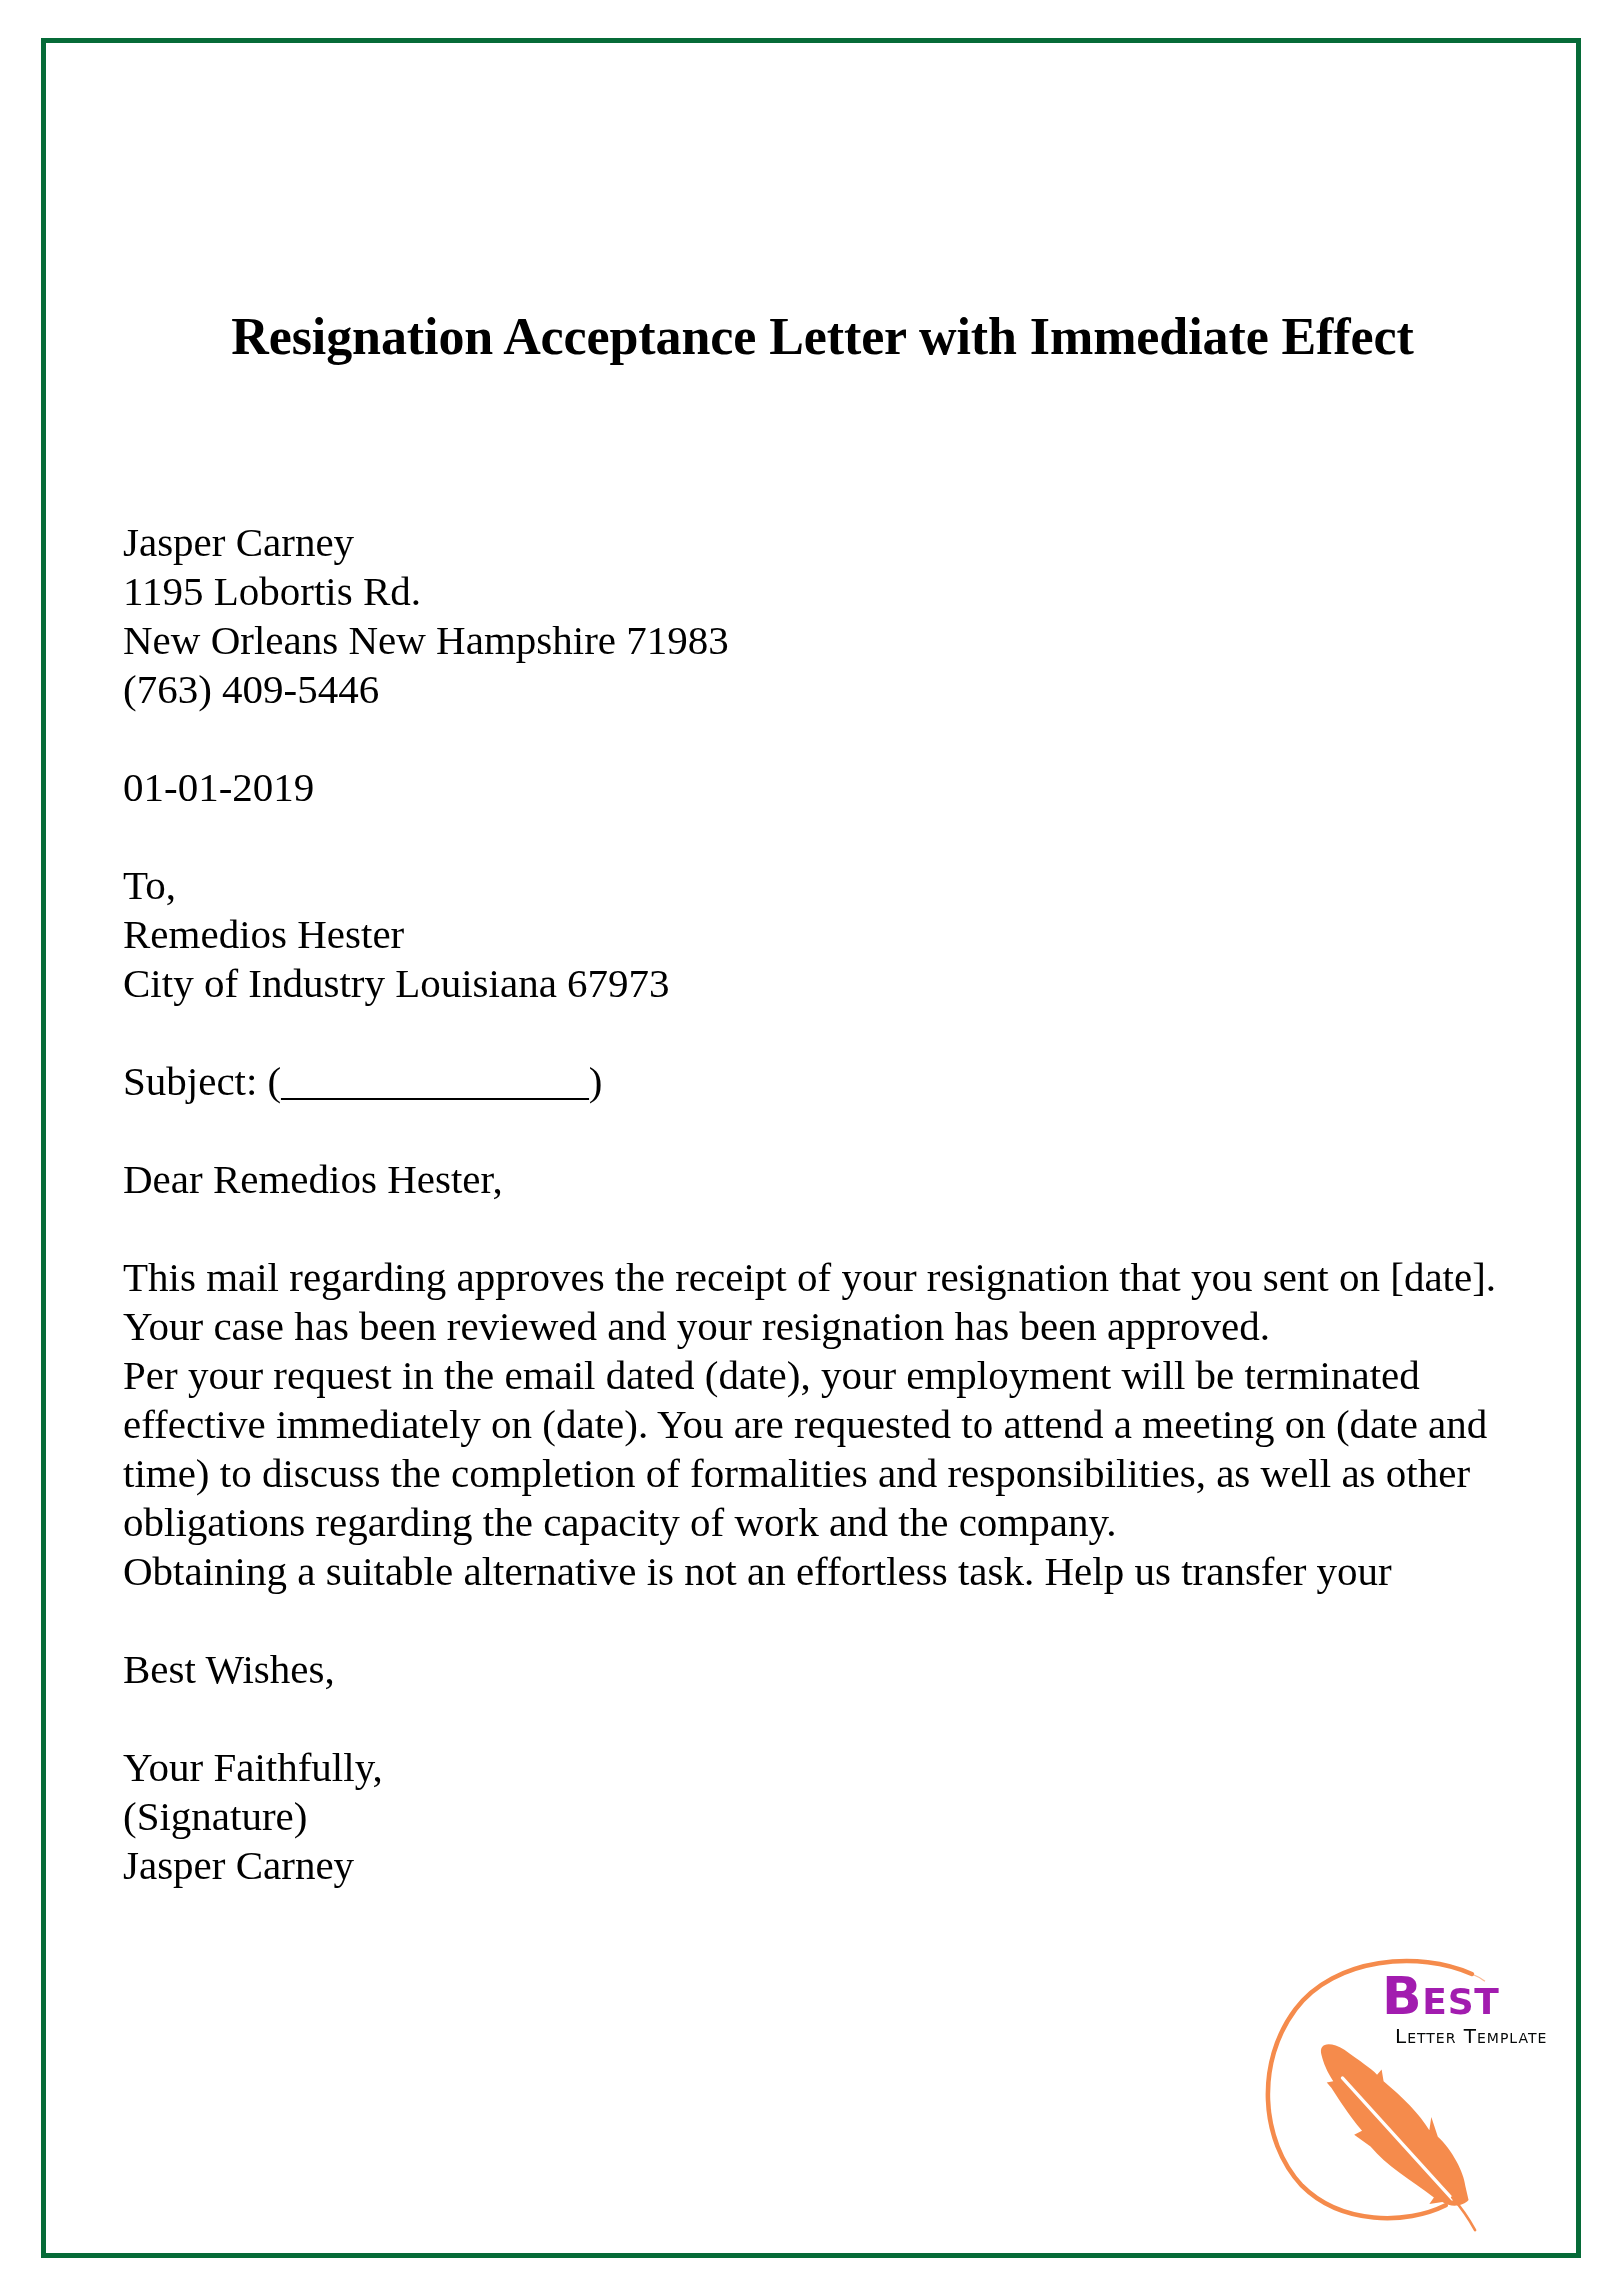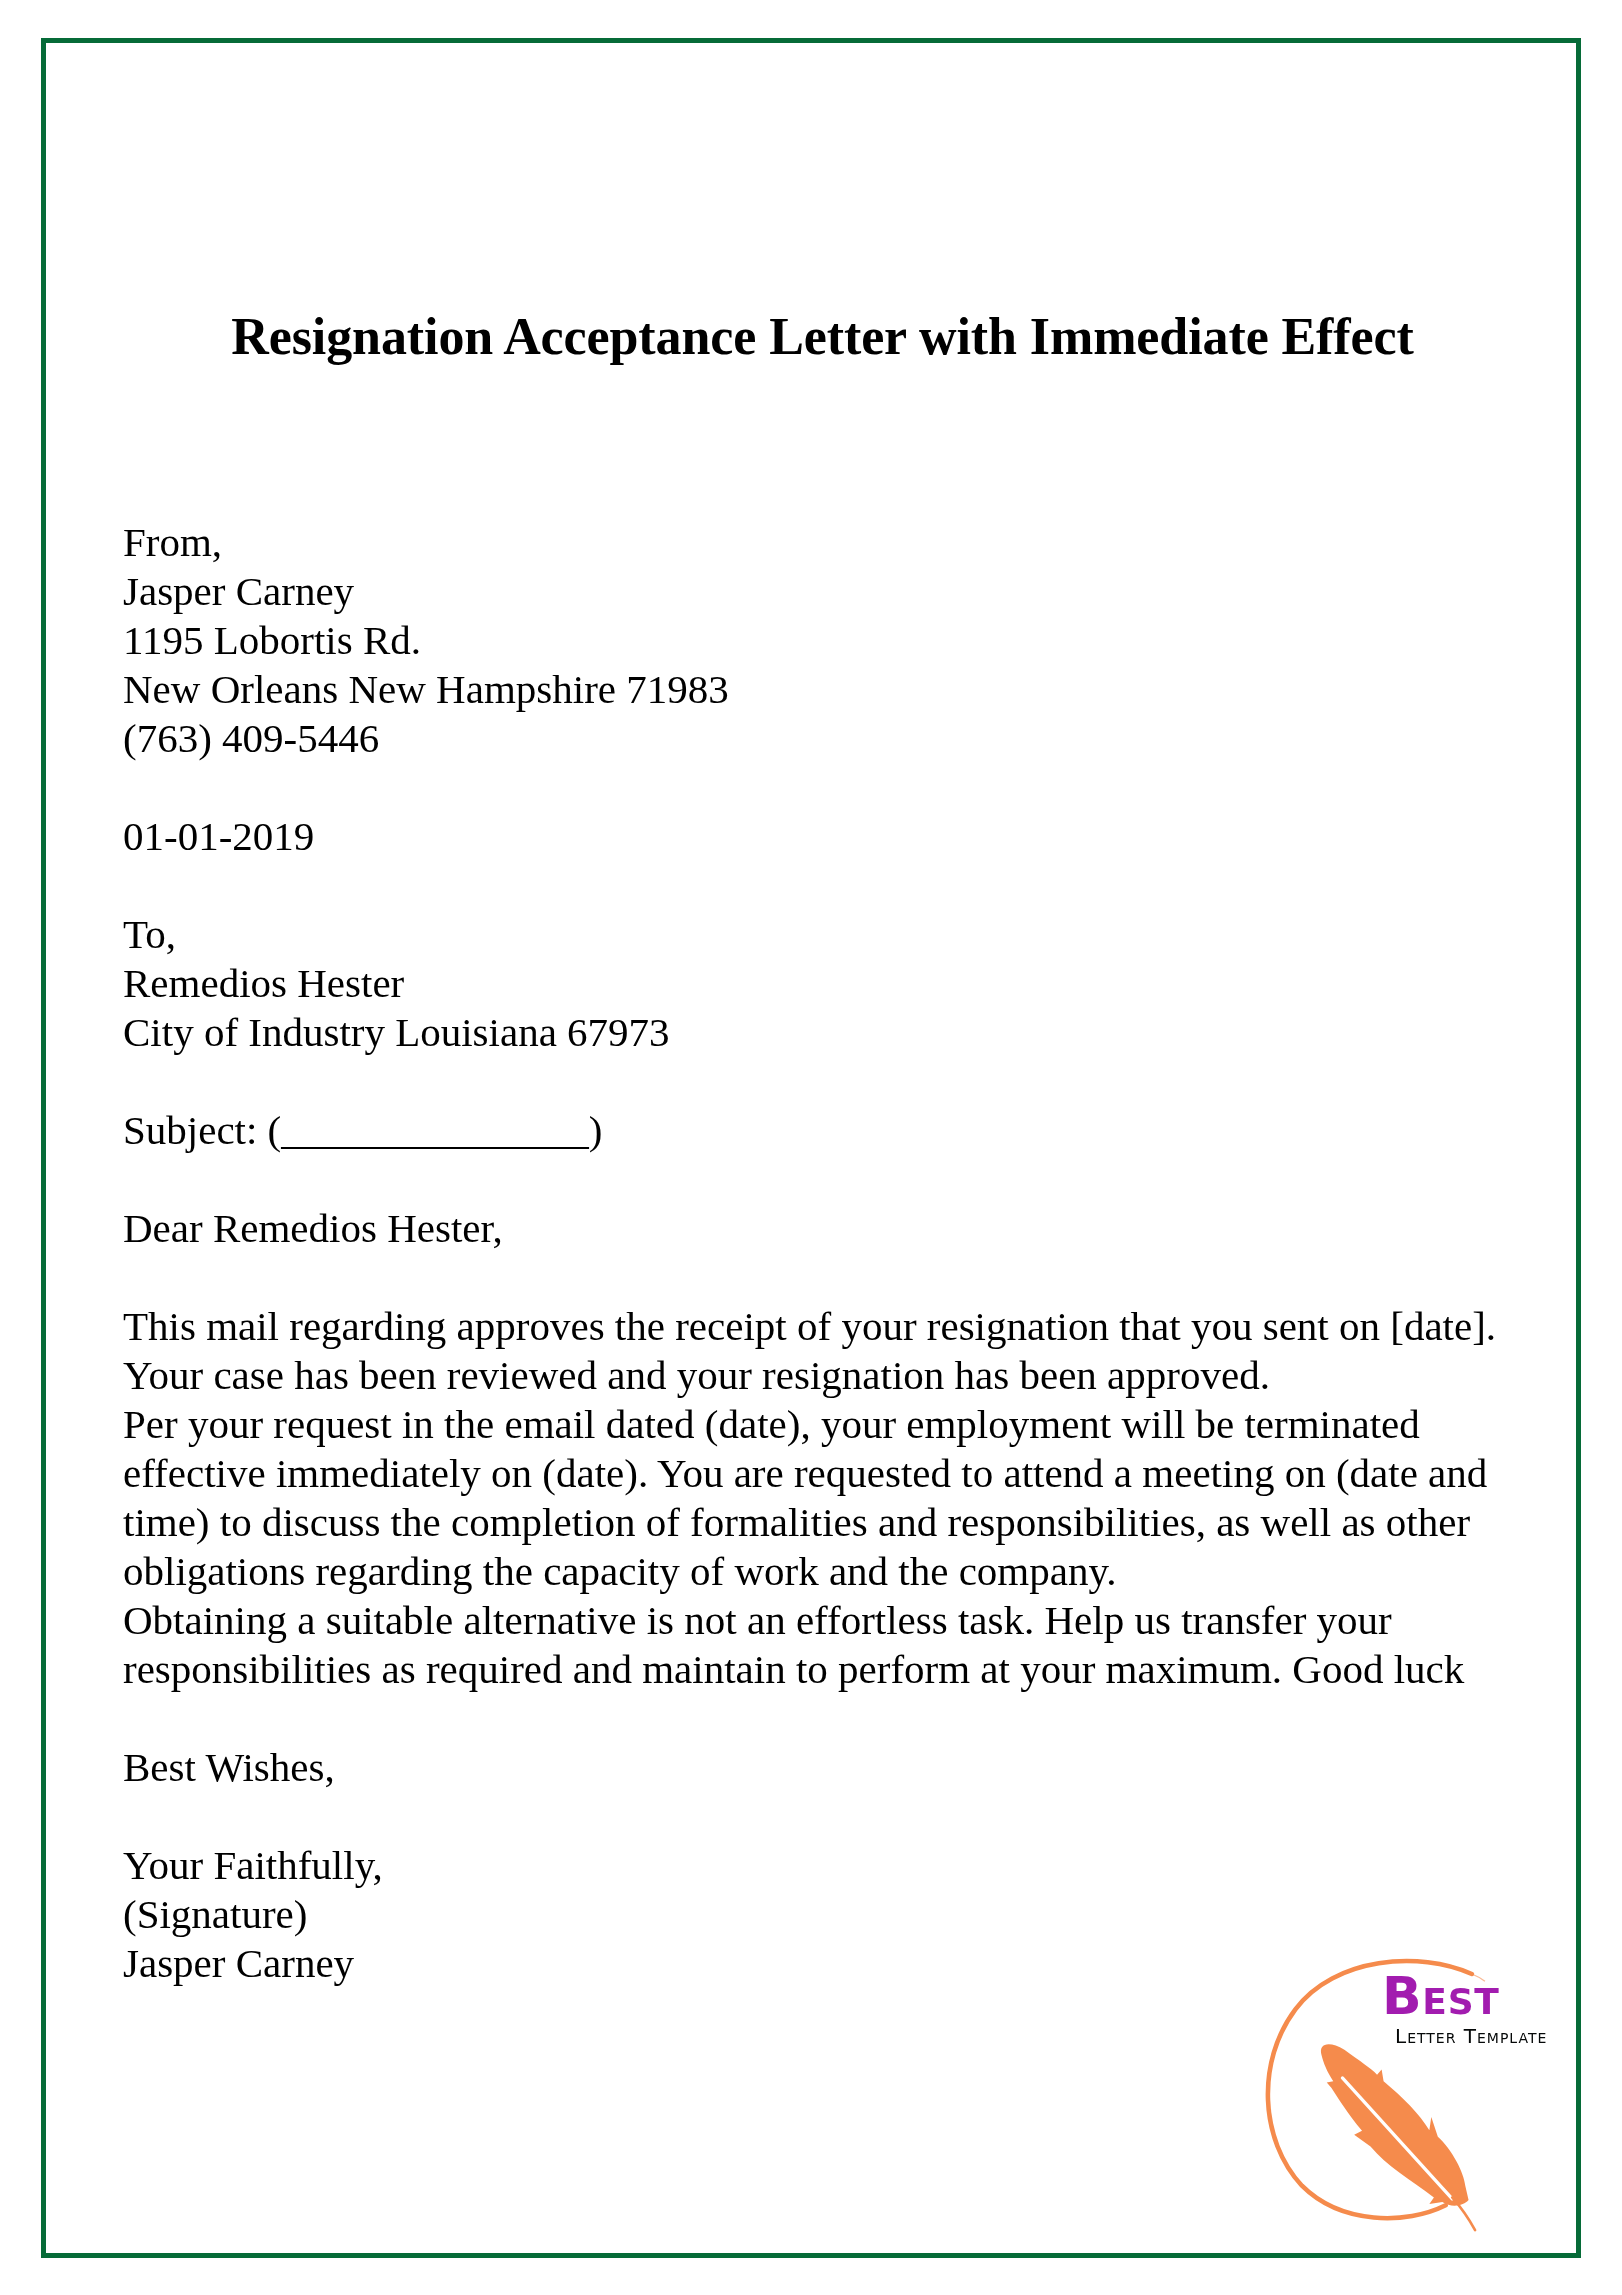--- a/index.html
+++ b/index.html
@@ -86,21 +86,20 @@
 </style>
 </head>
 <body>
 
 <div class="frame"></div>
 
 <h1 class="title" style="margin:11px;">Resignation Acceptance Letter with Immediate Effect</h1>
 
 <div class="letter">
   <div>
-    <span class="line">From,</span>
     <span class="line">Jasper Carney</span>
     <span class="line">1195 Lobortis Rd.</span>
     <span class="line">New Orleans New Hampshire 71983</span>
     <span class="line">(763) 409-5446</span>
   </div>
   <div class="blank"></div>
   <span class="line">01-01-2019</span>
   <div class="blank"></div>
   <div>
     <span class="line">To,</span>
@@ -113,21 +112,20 @@
   <span class="line">Dear Remedios Hester,</span>
   <div class="blank"></div>
   <div>
     <span class="line">This mail regarding approves the receipt of your resignation that you sent on [date].</span>
     <span class="line">Your case has been reviewed and your resignation has been approved.</span>
     <span class="line">Per your request in the email dated (date), your employment will be terminated</span>
     <span class="line">effective immediately on (date). You are requested to attend a meeting on (date and</span>
     <span class="line">time) to discuss the completion of formalities and responsibilities, as well as other</span>
     <span class="line">obligations regarding the capacity of work and the company.</span>
     <span class="line">Obtaining a suitable alternative is not an effortless task. Help us transfer your</span>
-    <span class="line">responsibilities as required and maintain to perform at your maximum. Good luck</span>
   </div>
   <div class="blank"></div>
   <span class="line">Best Wishes,</span>
   <div class="blank"></div>
   <div>
     <span class="line">Your Faithfully,</span>
     <span class="line">(Signature)</span>
     <span class="line">Jasper Carney</span>
   </div>
 </div>

